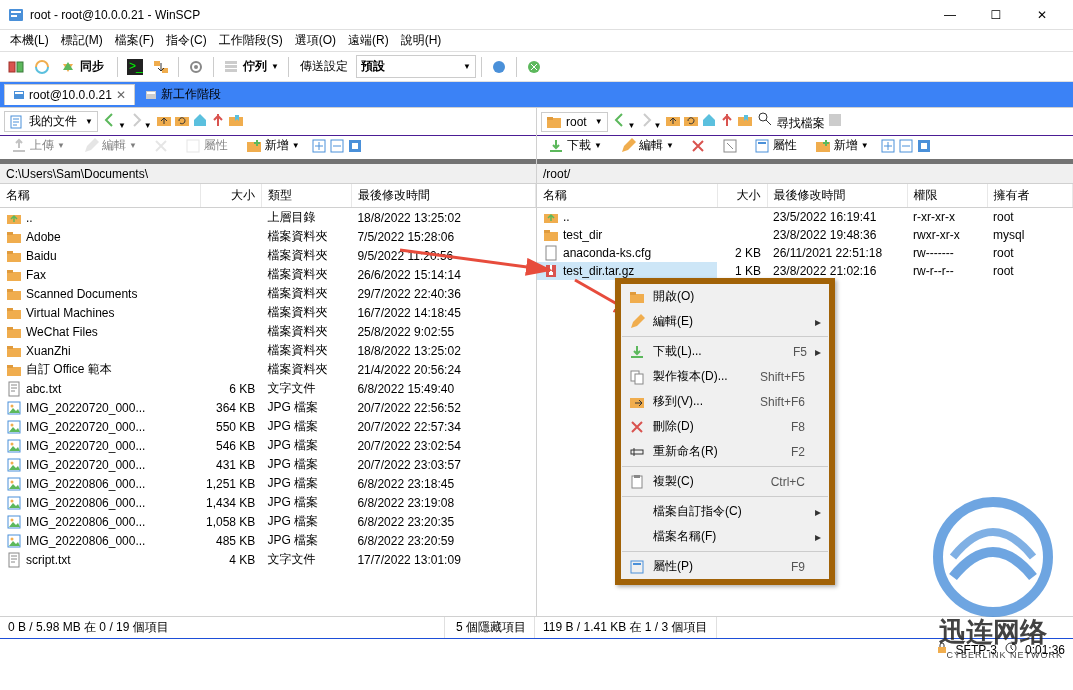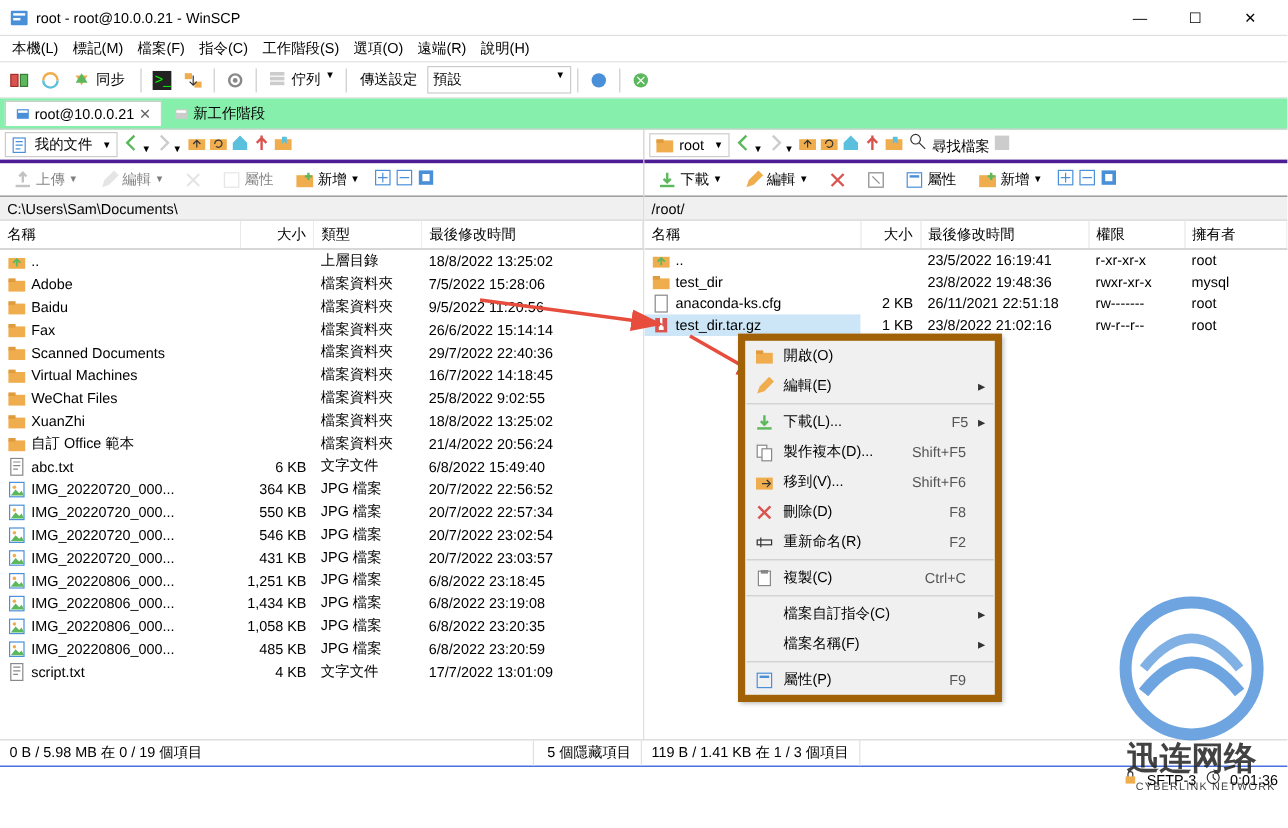--- a/index.html
+++ b/index.html
@@ -10,36 +10,36 @@
 .titlebar .title { flex: 1; }
 .titlebar .win-controls { display: flex; }
 .titlebar .win-controls .btn { width: 46px; height: 30px; display: flex; align-items: center; justify-content: center; cursor: pointer; }
 
 .menubar { height: 22px; display: flex; align-items: center; padding: 0 4px; border-bottom: 1px solid #e0e0e0; }
 .menubar .menu-item { padding: 2px 6px; cursor: pointer; }
 
 .toolbar { height: 30px; display: flex; align-items: center; padding: 2px 4px; border-bottom: 1px solid #e0e0e0; gap: 2px; }
 .toolbar .tb-btn { width: 24px; height: 24px; display: flex; align-items: center; justify-content: center; cursor: pointer; border: 1px solid transparent; }
 .toolbar .sep { width: 1px; height: 20px; background: #ccc; margin: 0 3px; }
-.toolbar .dropdown { display: flex; padding: 2px 4px; cursor: pointer; white-space: nowrap; }
+.toolbar .dropdown { display: flex; align-items: center; padding: 2px 4px; cursor: pointer; white-space: nowrap; font-weight: bold; }
 .toolbar .text { padding: 0 6px; }
 
-.session-tabs { height: 26px; display: flex; align-items: center; padding: 0 4px; border-bottom: 1px solid #d0d0d0; background: #86efac; }
+.session-tabs { height: 26px; display: flex; align-items: center; padding: 0 4px; border-bottom: 1px solid #d0d0d0; background: #3b82f6; }
 .session-tabs .tab { display: flex; align-items: center; padding: 3px 8px; background: #fff; border: 1px solid #ccc; border-bottom: none; margin-right: 2px; gap: 4px; }
 .session-tabs .tab .close-x { cursor: pointer; color: #666; }
 .session-tabs .new-session { display: flex; align-items: center; padding: 3px 8px; gap: 4px; cursor: pointer; }
 
 .panels { display: flex; height: 508px; }
 .panel { flex: 1; display: flex; flex-direction: column; border-right: 1px solid #d0d0d0; }
 .panel:last-child { border-right: none; }
 
-.panel-toolbar { height: 28px; display: flex; align-items: center; padding: 2px 4px; border-bottom: 3px solid #4c1d95; gap: 2px; }
+.panel-toolbar { height: 28px; display: flex; align-items: center; padding: 2px 4px; border-bottom: 1px solid #4c1d95; gap: 2px; }
 .panel-toolbar .location-box { display: flex; align-items: center; padding: 1px 4px; border: 1px solid #ccc; background: #fff; gap: 4px; cursor: pointer; }
 
-.panel-actions { height: 28px; display: flex; align-items: center; padding: 2px 4px; border-bottom: 1px solid #737373; gap: 2px; }
+.panel-actions { height: 28px; display: flex; align-items: flex-end; padding: 2px 4px; border-bottom: 5px solid #737373; gap: 2px; }
 .panel-actions .act-btn { display: flex; align-items: center; padding: 2px 6px; cursor: pointer; gap: 3px; border: 1px solid transparent; }
 
 .path-bar { height: 20px; background: #f0f0f0; border-bottom: 1px solid #d0d0d0; padding: 2px 6px; display: flex; align-items: flex-end; }
 
 .file-list { flex: 1; overflow: auto; background: #fff; position: relative; }
 .file-list table { width: 100%; border-collapse: collapse; }
 .file-list th { text-align: left; padding: 3px 6px; background: #fff; border-right: 1px solid #e8e8e8; border-bottom: 1px solid #d0d0d0; font-weight: normal; position: sticky; top: 0; }
 .file-list td { padding: 1px 6px; white-space: nowrap; }
 .file-list tr.highlighted td:first-child { background: #cde6f7; }
 .file-list .icon-cell { display: flex; align-items: center; gap: 4px; }

